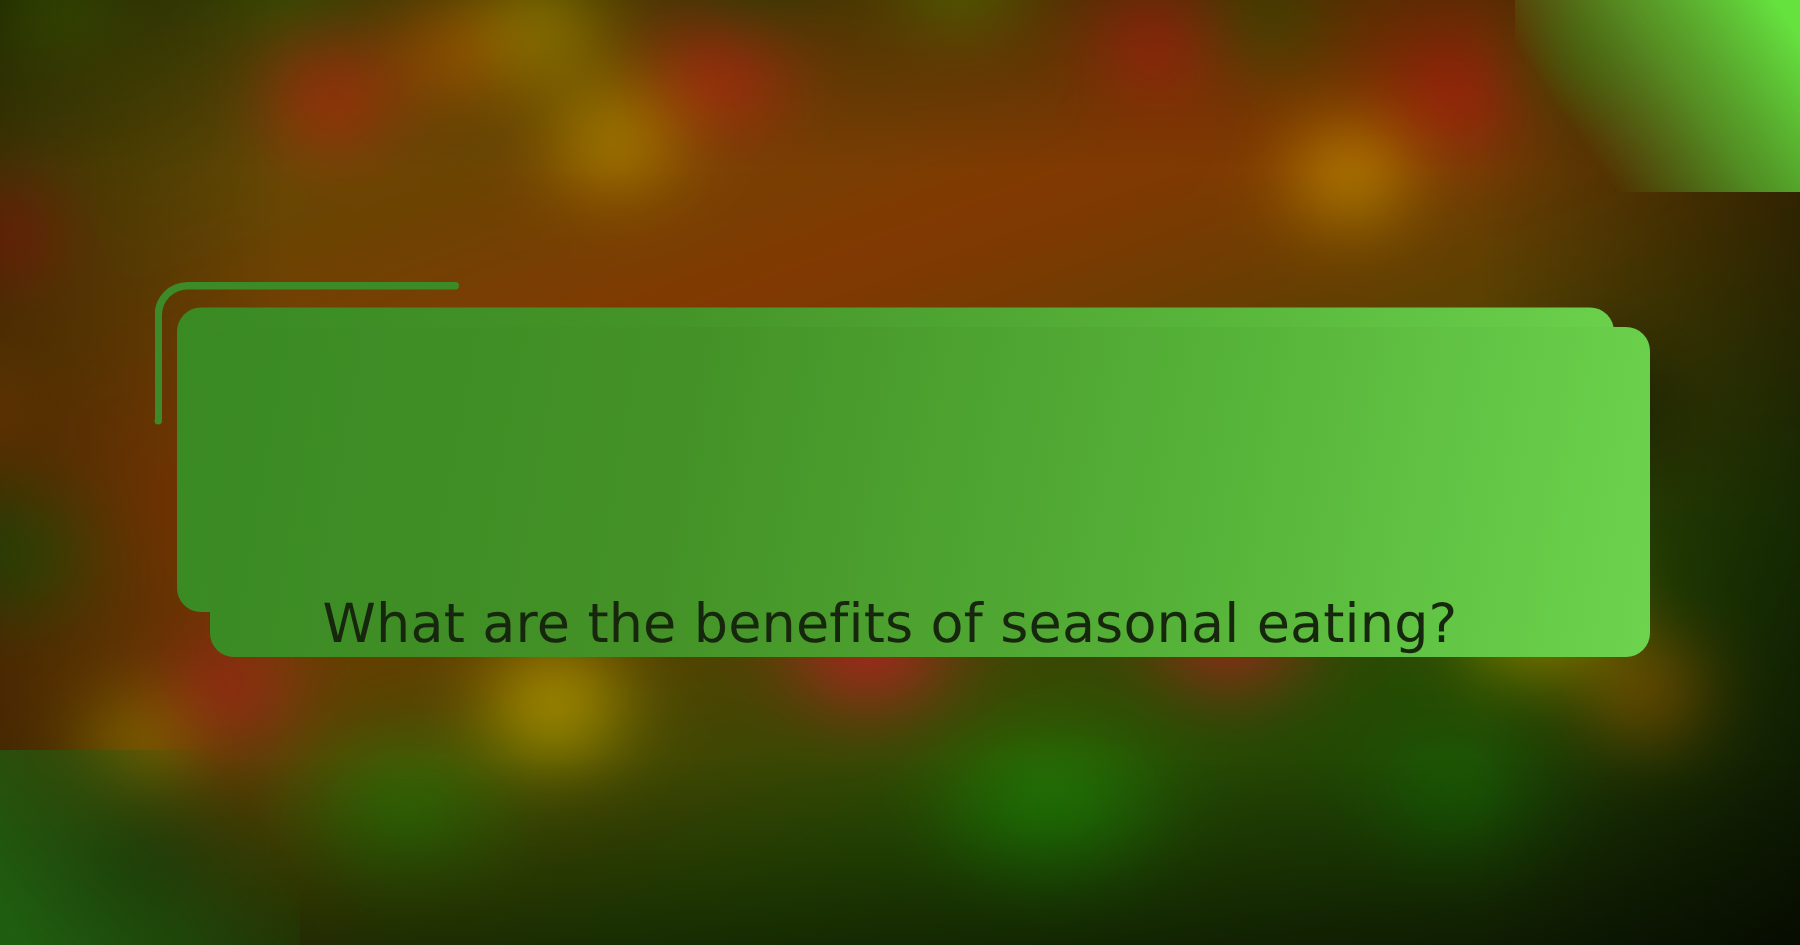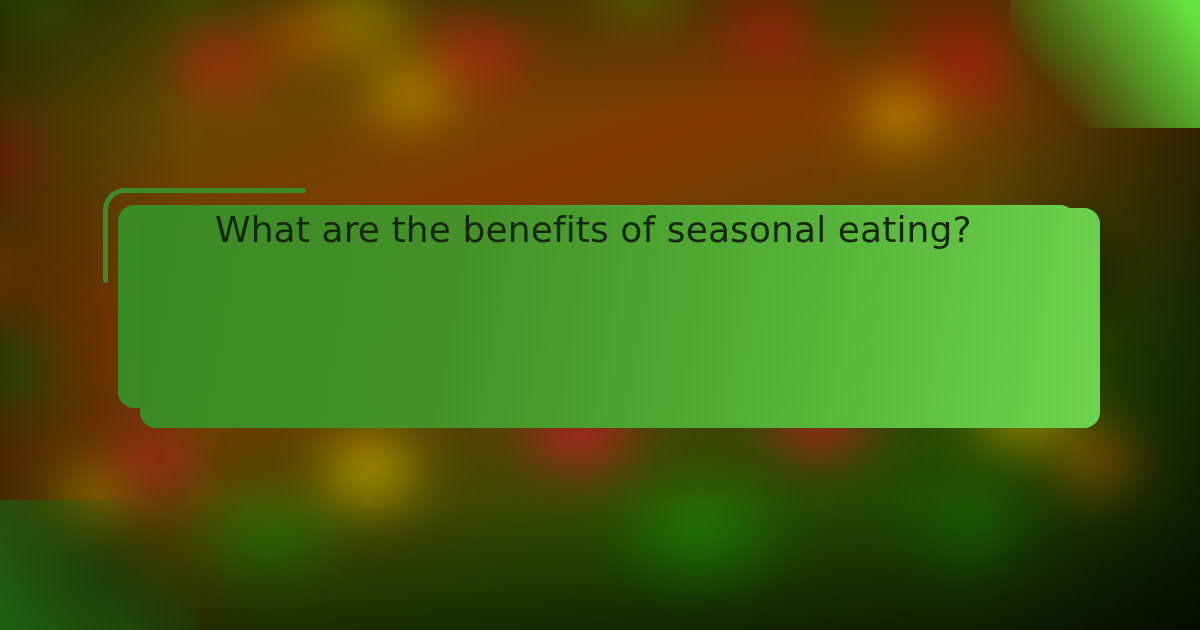--- a/index.html
+++ b/index.html
@@ -113,26 +113,26 @@
   
   #card-back{
     position:absolute;
     left:118px; top:205px;
     width:958px; height:203px;
     border-radius:16px;
     background:linear-gradient(100deg,#3a8a24 0%,#459429 34%,#57b43a 68%,#6dd44e 100%);
   }
   #card-front{
     position:absolute;
-    left:140px; top:208px;
+    left:140px; top:218px;
     width:960px; height:220px;
     border-radius:16px;
     background:linear-gradient(100deg,#3a8a24 0%,#449227 33%,#55b138 67%,#6dd44e 100%);
     display:flex;
-    align-items:flex-start;
+    align-items:flex-end;
   }
   #question-text{
     margin-left:75px;
     margin-right:40px;
     color:#17270e;
     font-size:36px;
     font-weight:400;
     line-height:1.2;
     letter-spacing:.1px;
     white-space:nowrap;

